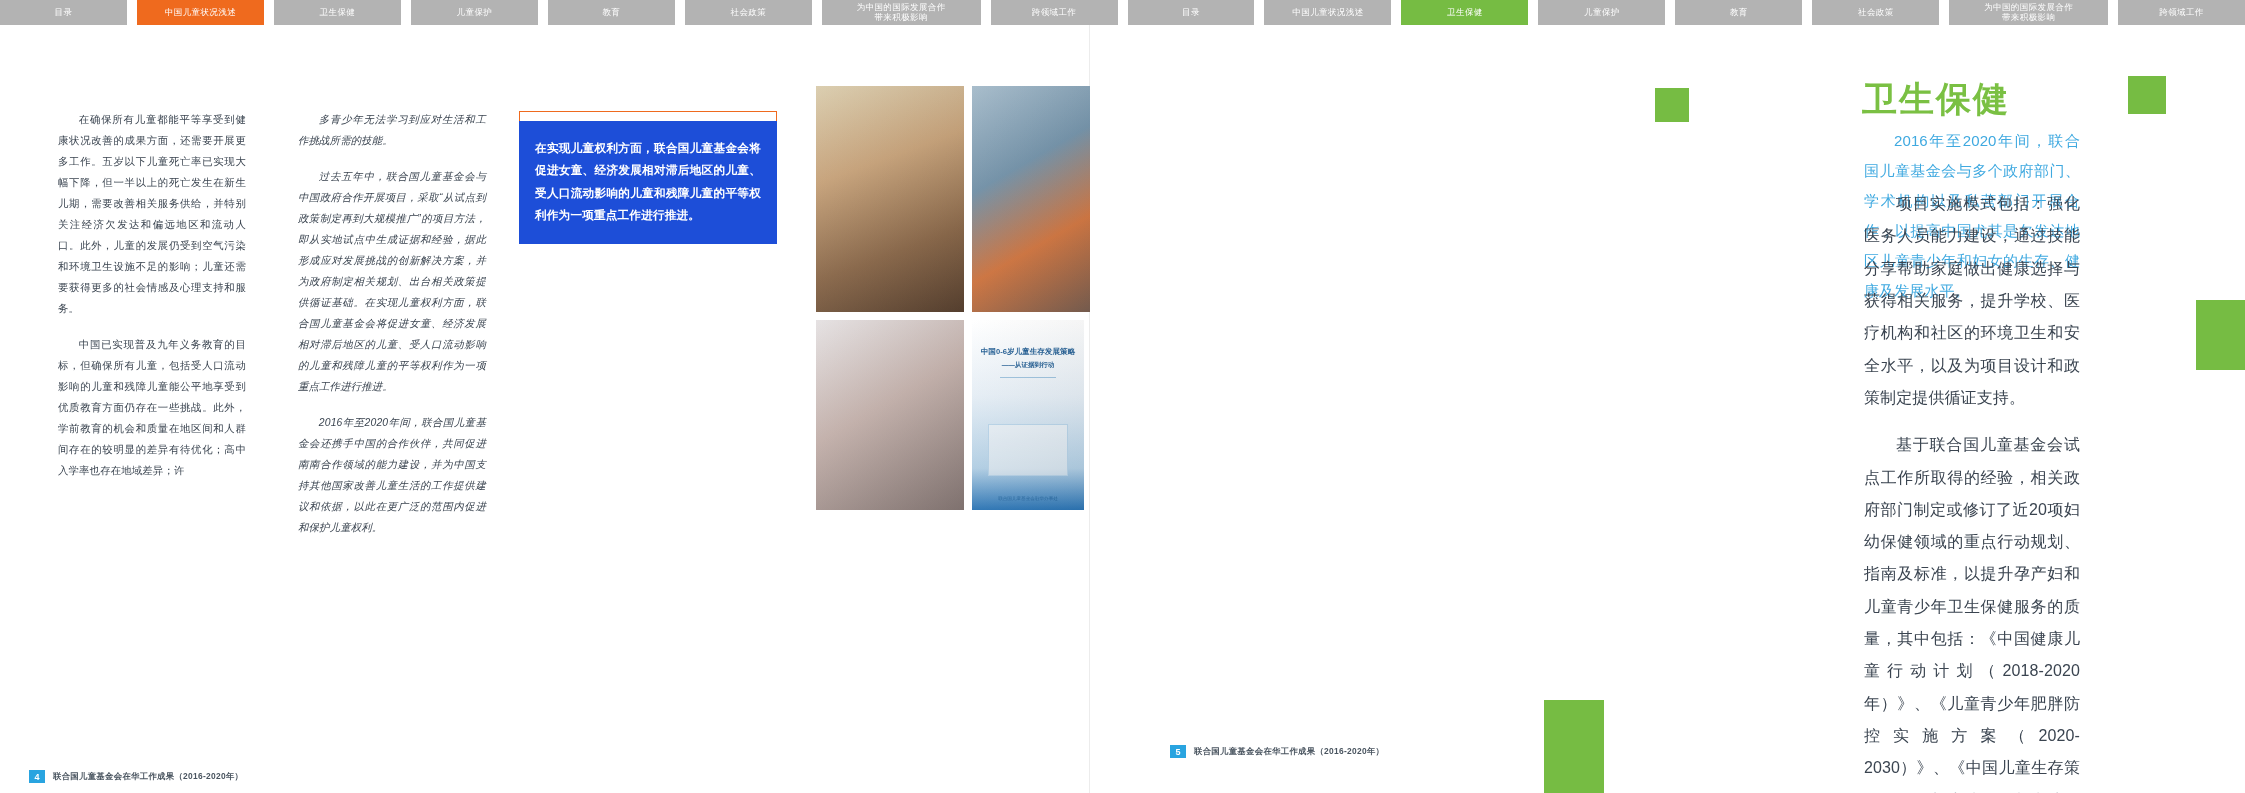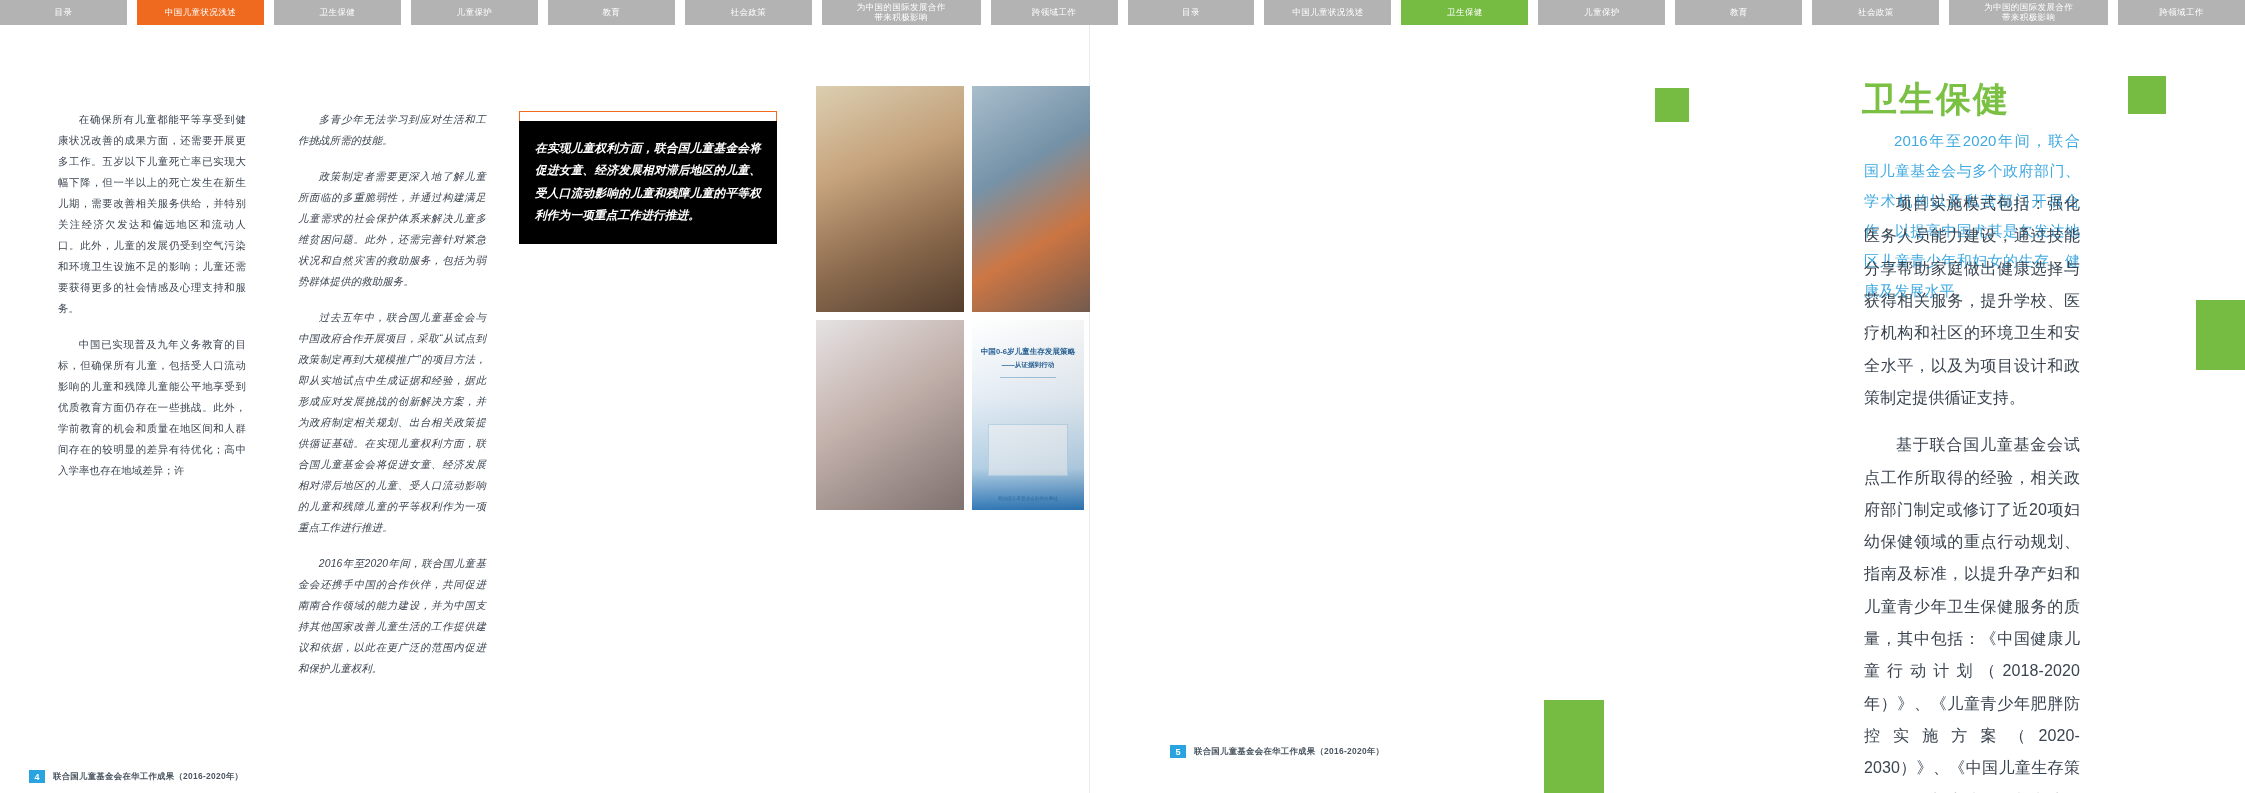--- a/index.html
+++ b/index.html
@@ -60,24 +60,24 @@
   .col2 { left: 298px; top: 84px; width: 188px; font-style: italic; }
 
   
   .callout-wrap { position: absolute; left: 519px; top: 86px; width: 258px; }
   .callout-rule {
     position: absolute; left: 0; top: 0; width: 258px; height: 22px;
     border: 1.6px solid #ef6a1e; border-bottom: none;
   }
   .callout {
     position: relative; margin-top: 10px;
-    background: #000000; color: #ffffff;
+    background: #1d4ed8; color: #ffffff;
     padding: 16px 16px 18px 16px;
     font-size: 11.6px; font-weight: bold; line-height: 1.92;
-    letter-spacing: .2px; text-align: justify; font-style: italic;
+    letter-spacing: .2px; text-align: justify;
   }
 
   
   .ph { position: absolute; overflow: hidden; background: #cfd6da; }
   .ph::after {
     content:""; position:absolute; inset:0;
     background: linear-gradient(135deg, rgba(255,255,255,.10), rgba(0,0,0,.10));
   }
   .ph-1 { left: 816px;  top: 86px;  width: 148px; height: 226px;
           background: linear-gradient(160deg,#d7c9a8 0%, #c9a277 35%, #8e6a4a 70%, #5d4533 100%); }
@@ -175,21 +175,20 @@
 
   <div class="page-left">
 
     <div class="col col1">
       <p>在确保所有儿童都能平等享受到健康状况改善的成果方面，还需要开展更多工作。五岁以下儿童死亡率已实现大幅下降，但一半以上的死亡发生在新生儿期，需要改善相关服务供给，并特别关注经济欠发达和偏远地区和流动人口。此外，儿童的发展仍受到空气污染和环境卫生设施不足的影响；儿童还需要获得更多的社会情感及心理支持和服务。</p>
       <p>中国已实现普及九年义务教育的目标，但确保所有儿童，包括受人口流动影响的儿童和残障儿童能公平地享受到优质教育方面仍存在一些挑战。此外，学前教育的机会和质量在地区间和人群间存在的较明显的差异有待优化；高中入学率也存在地域差异；许</p>
     </div>
 
     <div class="col col2">
       <p>多青少年无法学习到应对生活和工作挑战所需的技能。</p>
-      <p>政策制定者需要更深入地了解儿童所面临的多重脆弱性，并通过构建满足儿童需求的社会保护体系来解决儿童多维贫困问题。此外，还需完善针对紧急状况和自然灾害的救助服务，包括为弱势群体提供的救助服务。</p>
       <p>过去五年中，联合国儿童基金会与中国政府合作开展项目，采取“从试点到政策制定再到大规模推广”的项目方法，即从实地试点中生成证据和经验，据此形成应对发展挑战的创新解决方案，并为政府制定相关规划、出台相关政策提供循证基础。在实现儿童权利方面，联合国儿童基金会将促进女童、经济发展相对滞后地区的儿童、受人口流动影响的儿童和残障儿童的平等权利作为一项重点工作进行推进。</p>
       <p>2016年至2020年间，联合国儿童基金会还携手中国的合作伙伴，共同促进南南合作领域的能力建设，并为中国支持其他国家改善儿童生活的工作提供建议和依据，以此在更广泛的范围内促进和保护儿童权利。</p>
     </div>
 
     <div class="callout-wrap">
       <div class="callout-rule"></div>
       <div class="callout">在实现儿童权利方面，联合国儿童基金会将促进女童、经济发展相对滞后地区的儿童、受人口流动影响的儿童和残障儿童的平等权利作为一项重点工作进行推进。</div>
     </div>
 
     <div class="foot foot-left">

